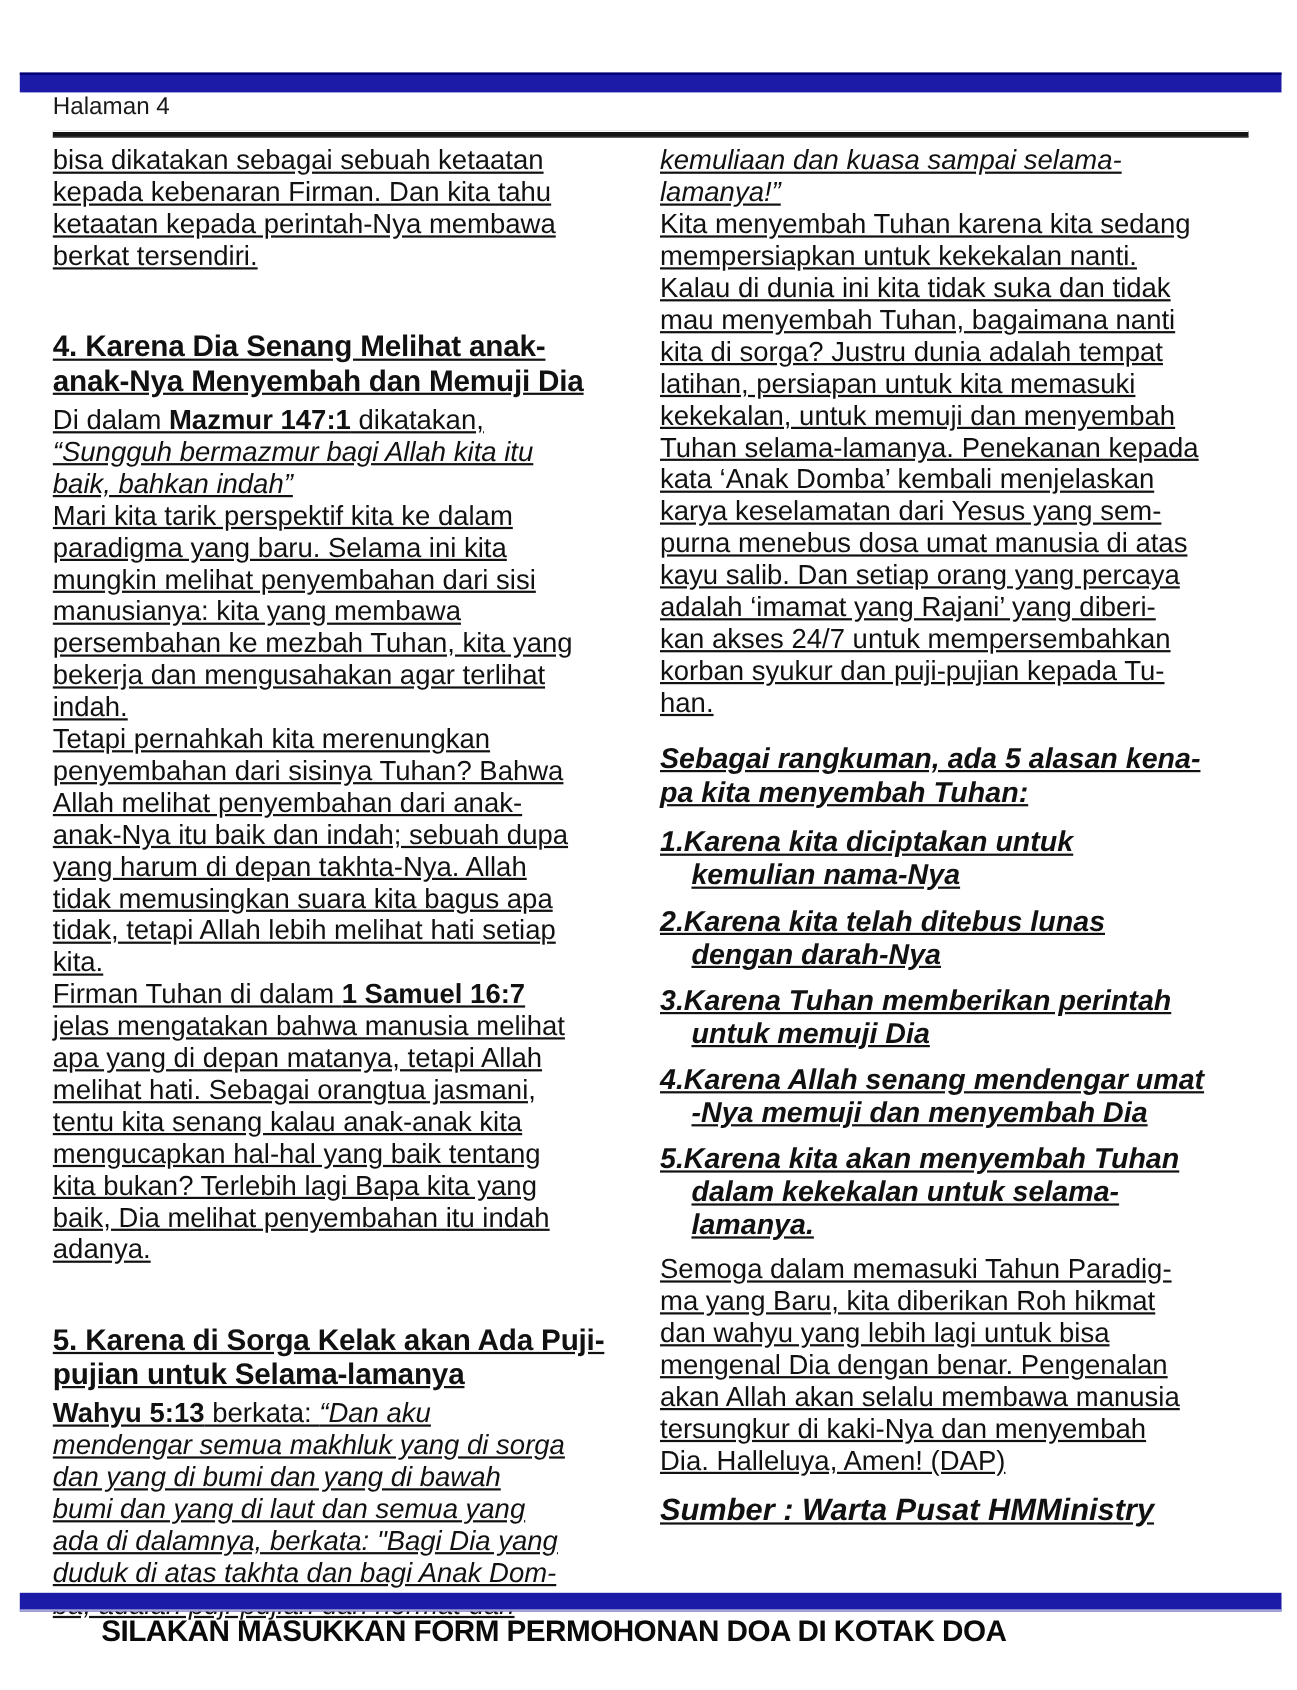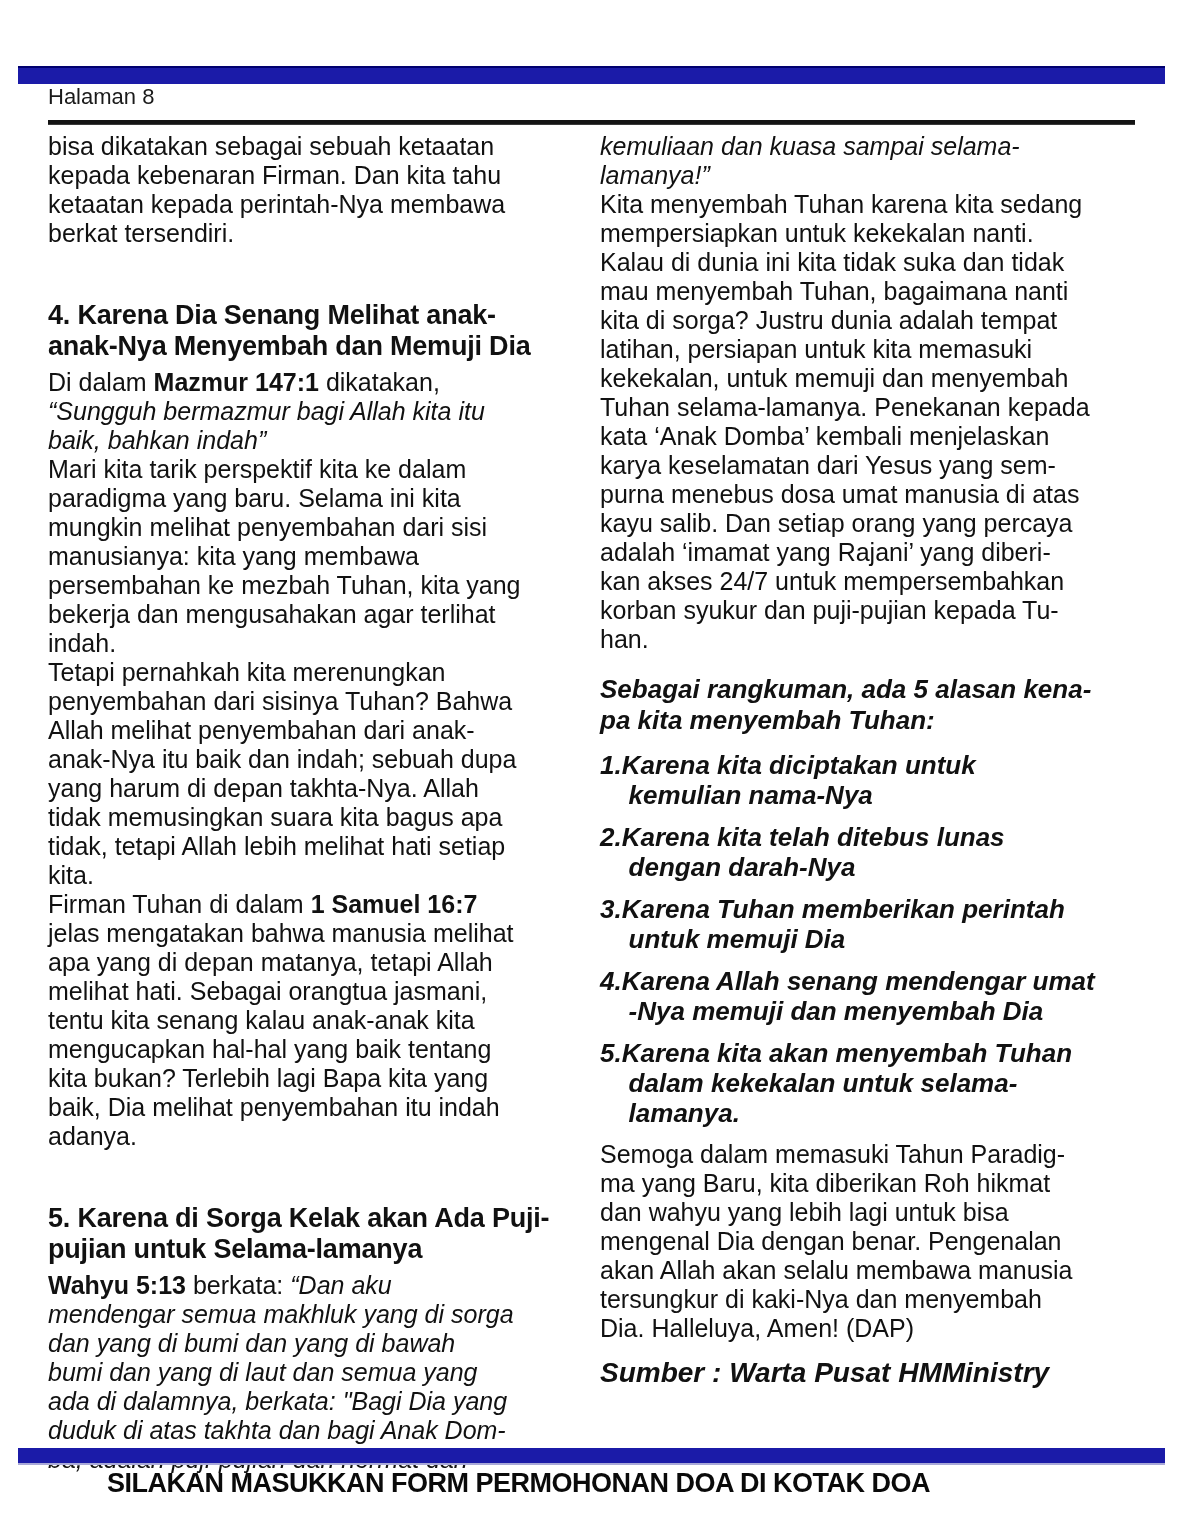--- a/index.html
+++ b/index.html
@@ -30,21 +30,21 @@
     position:absolute;top:119px;left:48px;right:44px;height:4px;
     background:#141414;border-top:1px solid #ffffff;border-bottom:1px solid #3a3a3a;
   }
   .columns{
     position:absolute;top:132px;left:48px;
     display:flex;gap:36px;
   }
   .col{white-space:pre-line;}
   .col-left{width:516px;}
   .col-right{width:542px;}
-  .block{font-size:25px;line-height:29px;margin:0;}
+  .block{font-size:25px;line-height:29px;margin:0;text-decoration:underline;}
   .paragraph{margin:0;}
   .heading{
     font-weight:bold;font-size:27px;line-height:31px;
     margin-top:52px;margin-bottom:6px;letter-spacing:-0.2px;
   }
   .summary_heading{
     font-weight:bold;font-style:italic;font-size:26px;line-height:31px;
     margin-top:20px;margin-bottom:14px;
   }
   .list_item{
@@ -56,32 +56,32 @@
     margin-top:14px;
   }
   .b{font-weight:bold;}
   .i{font-style:italic;}
   .footer-bar{
     position:absolute;top:1448px;left:18px;right:14px;height:15px;
     background:#1b1ba8;border-bottom:2px solid #a9a9d8;
   }
   .footer-text{
     position:absolute;top:1468px;left:92px;
-    font-weight:bold;font-size:27px;letter-spacing:-0.5px;color:#0a0a0a;margin-left:15px;
+    font-weight:bold;font-size:27px;letter-spacing:-0.5px;color:#0a0a0a;
   }
 </style>
 </head>
 <body>
 
 <div class="page">
 
   <div class="top-bar"></div>
 
   <div class="header-row">
-    <div class="header-page">Halaman 8</div>
+    <div class="header-page">Halaman 4</div>
   </div>
 
   <div class="header-rule"></div>
 
   <div class="columns">
     <div class="col col-left" id="col-left"><div class="block paragraph"><span>bisa dikatakan sebagai sebuah ketaatan
 kepada kebenaran Firman. Dan kita tahu
 ketaatan kepada perintah-Nya membawa
 berkat tersendiri.</span></div><div class="block heading"><span>4. Karena Dia Senang Melihat anak-
 anak-Nya Menyembah dan Memuji Dia</span></div><div class="block paragraph"><span>Di dalam </span><span class="b">Mazmur 147:1</span><span> dikatakan,

